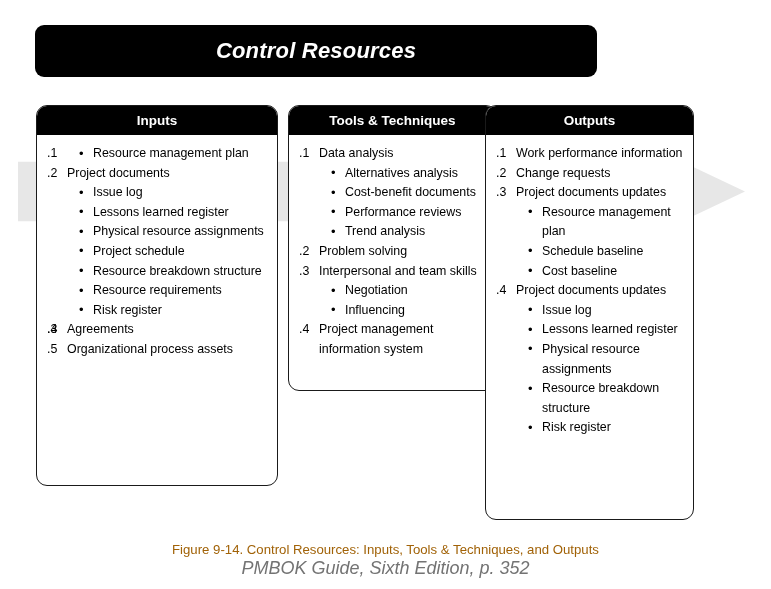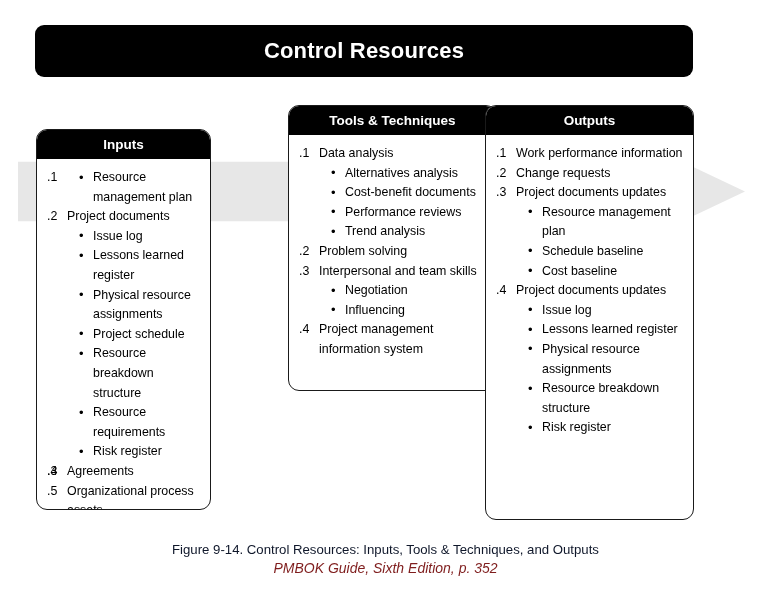--- a/index.html
+++ b/index.html
@@ -31,47 +31,48 @@
     -webkit-clip-path: polygon(0 18%, 86.5% 18%, 86.5% 0%, 100% 50%, 86.5% 100%, 86.5% 82%, 0 82%);
     clip-path: polygon(0 18%, 86.5% 18%, 86.5% 0%, 100% 50%, 86.5% 100%, 86.5% 82%, 0 82%);
     z-index: 0;
   }
 
   
   .title-bar {
     position: absolute;
     left: 35px;
     top: 25px;
-    width: 658px;
+    width: 562px;
     height: 52px;
     background: #000000;
     border-radius: 9px;
     display: flex;
     align-items: center;
     justify-content: center;
     z-index: 3;
+    font-style: italic;
   }
   .title-bar-text {
     color: #ffffff;
     font-size: 22px;
     font-weight: bold;
     letter-spacing: 0.2px;
   }
 
   
   .col {
     position: absolute;
     background: #ffffff;
     border: 1.3px solid #1a1a1a;
     border-radius: 11px;
     z-index: 2;
     box-sizing: border-box;
     overflow: hidden;
   }
-  .col-inputs  { left: 36px;  top: 105px; width: 175px; height: 381px; margin-top: 24px; }
+  .col-inputs  { left: 36px;  top: 105px; width: 242px; height: 381px; }
   .col-tools   { left: 264px; top: 105px; width: 209px; height: 286px; margin-left: 24px; }
   .col-outputs { left: 485px; top: 105px; width: 209px; height: 415px; }
 
   .col-header {
     background: #000000;
     color: #ffffff;
     height: 30px;
     display: flex;
     align-items: center;
     justify-content: center;
@@ -125,27 +126,27 @@
   .caption {
     position: absolute;
     left: 0;
     top: 540px;
     width: 771px;
     text-align: center;
     z-index: 3;
   }
   .caption-line1 {
     font-size: 13.2px;
-    color: #0f172a;
+    color: #a16207;
     display: block;
     line-height: 19px;
   }
   .caption-line2 {
-    font-size: 14px;
-    color: #7f1d1d;
+    font-size: 18px;
+    color: #737373;
     font-style: italic;
     display: block;
     line-height: 19px;
   }
 </style>
 </head>
 <body>
 
 <div id="page">
 

